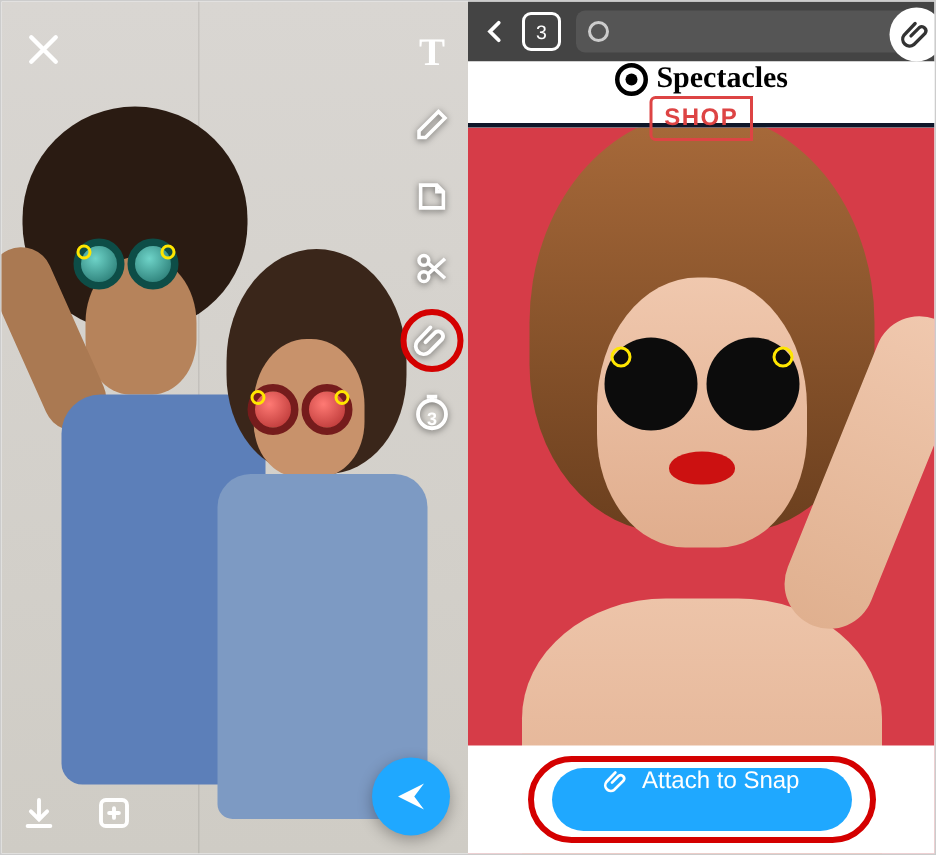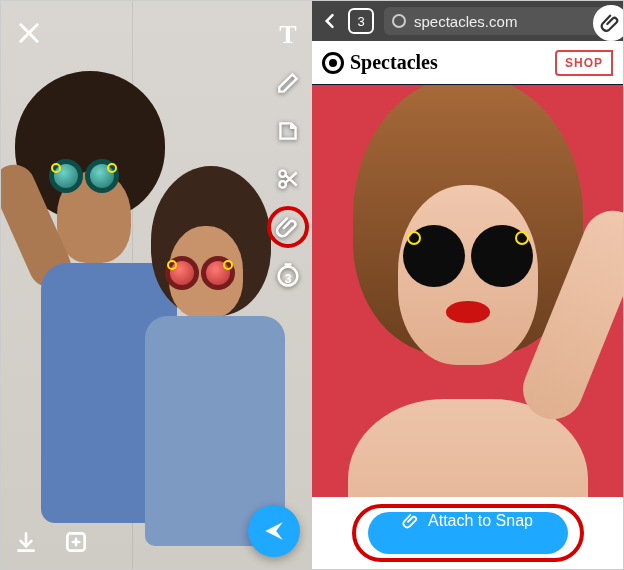--- a/index.html
+++ b/index.html
@@ -41,26 +41,26 @@
   
   .right { position: relative; width: 312px; height: 100%; background: #fff; }
   .urlbar { height: 40px; background: #444; display: flex; align-items: center; color: #fff; }
   .back-chev { width: 36px; display:flex; align-items:center; justify-content:center; cursor:pointer; }
   .tabs-count { width: 26px; height: 26px; border: 2px solid #fff; border-radius: 6px; display:flex; align-items:center; justify-content:center; font-size: 13px; cursor:pointer; }
   .url-pill { flex: 1; height: 28px; margin: 0 8px 0 10px; background: #555; border-radius: 6px; display: flex; align-items: center; padding: 0 8px; gap: 8px; font-size: 15px; color: #eee; cursor:text; }
   .url-pill .lock-o { width: 14px; height: 14px; border: 2px solid #ccc; border-radius: 50%; }
   .clip-round { position: absolute; right: -6px; top: 4px; width: 36px; height: 36px; border-radius: 50%; background: #fff; display:flex; align-items:center; justify-content:center; color:#333; overflow:hidden; }
 
   .site { display: flex; flex-direction: column; height: calc(100% - 40px); }
-  .site-header { height: 44px; display: flex; align-items: center; justify-content: space-between; padding: 0 10px; border-bottom: 1px solid #0f172a; background: #fff; z-index: 2; position: relative; }
+  .site-header { height: 44px; display: flex; align-items: center; justify-content: space-between; padding: 0 10px; border-bottom: 3px solid #0f172a; background: #fff; z-index: 2; position: relative; flex-direction: column; }
   .brand { display: flex; align-items: center; gap: 6px; }
   .brand-icon { width: 22px; height: 22px; border: 3px solid #000; border-radius: 50%; position: relative; }
   .brand-icon::after { content:''; position:absolute; inset:4px; background:#000; border-radius:50%; }
   .brand-text { font-family: 'Brush Script MT', cursive; font-size: 20px; font-weight: 700; }
-  .shop-btn { border: 2px solid #d44; color: #d44; font-size: 12px; font-weight: 700; padding: 4px 8px; border-radius: 4px 0 0 4px; cursor:pointer; letter-spacing: 1px; }
+  .shop-btn { border: 2px solid #d44; color: #d44; font-size: 16px; font-weight: 700; padding: 4px 8px; border-radius: 4px 0 0 4px; cursor:pointer; letter-spacing: 1px; }
 
   .hero { position: relative; flex: 1; background: #d63c48; overflow: hidden; }
   .model-hair { position: absolute; top: -10px; left: 50%; transform: translateX(-50%); width: 230px; height: 280px; background: linear-gradient(180deg,#a86a3a,#6b3f1e); border-radius: 50% 50% 40% 40%; }
   .model-face { position: absolute; top: 100px; left: 50%; transform: translateX(-50%); width: 140px; height: 180px; background: linear-gradient(180deg,#f0c8ae,#e0ad8d); border-radius: 48% 48% 42% 42%; }
   .model-neck { position: absolute; bottom: -30px; left: 50%; transform: translateX(-50%); width: 240px; height: 200px; background: linear-gradient(180deg,#edc4a9,#e0ad8d); border-radius: 40% 40% 0 0; }
   .model-lips { position: absolute; top: 216px; left: 50%; transform: translateX(-50%); width: 44px; height: 22px; background: #c11; border-radius: 50% 50% 48% 48%; }
   .model-glasses { position: absolute; top: 140px; left: 50%; transform: translateX(-50%); display:flex; gap: 6px; }
   .mlens { width: 62px; height: 62px; background: #0c0c0c; border-radius: 50%; position: relative; }
   .mring { position: absolute; top: 6px; width: 14px; height: 14px; border: 2px solid #ffe600; border-radius: 50%; }
   .mlens.lft .mring { left: 4px; }
@@ -185,21 +185,20 @@
       <div class="back-chev">
         <svg viewBox="0 0 24 24" width="20" height="20" fill="none" stroke="#fff" stroke-width="3" stroke-linecap="round">
             <path d="M15 5 L8 12 L15 19"></path>
           </svg>
       </div>
       <div class="tabs-count">
         <span>3</span>
       </div>
       <div class="url-pill">
         <span class="lock-o"></span>
-        <span>spectacles.com</span>
       </div>
       <div class="clip-round">
         <svg viewBox="0 0 24 24" width="22" height="22" fill="none" stroke="#333" stroke-width="2.4" stroke-linecap="round">
             <path d="M8 13 L14 7 a3 3 0 0 1 4.2 4.2 L10 19.4 a5 5 0 0 1 -7 -7 L11 4"></path>
           </svg>
       </div>
     </div>
 
     <div class="site">
       <div class="site-header">

